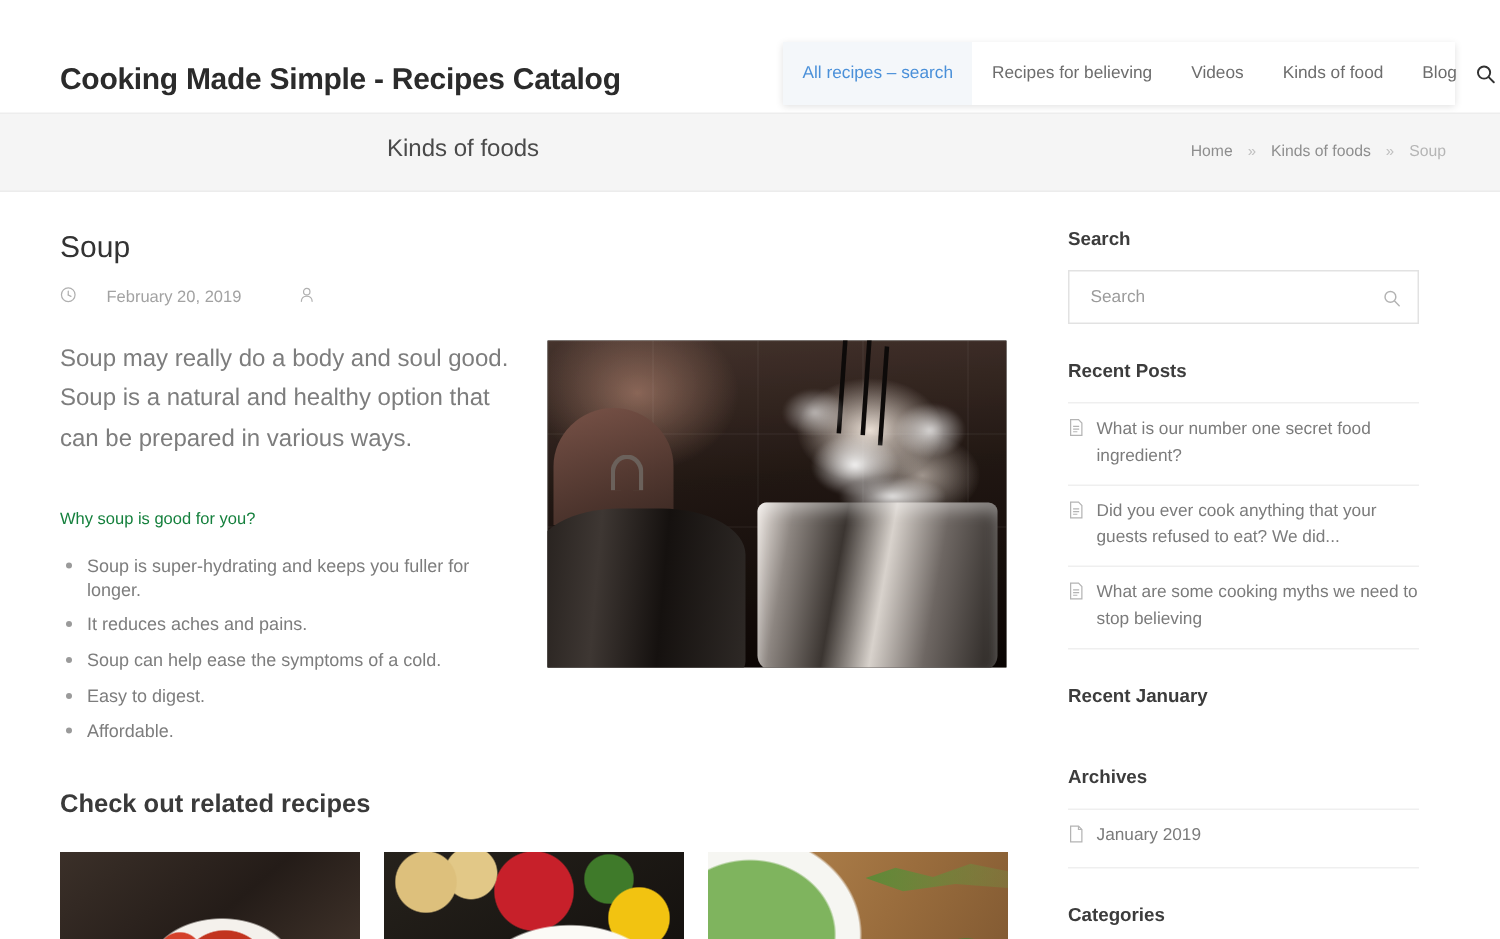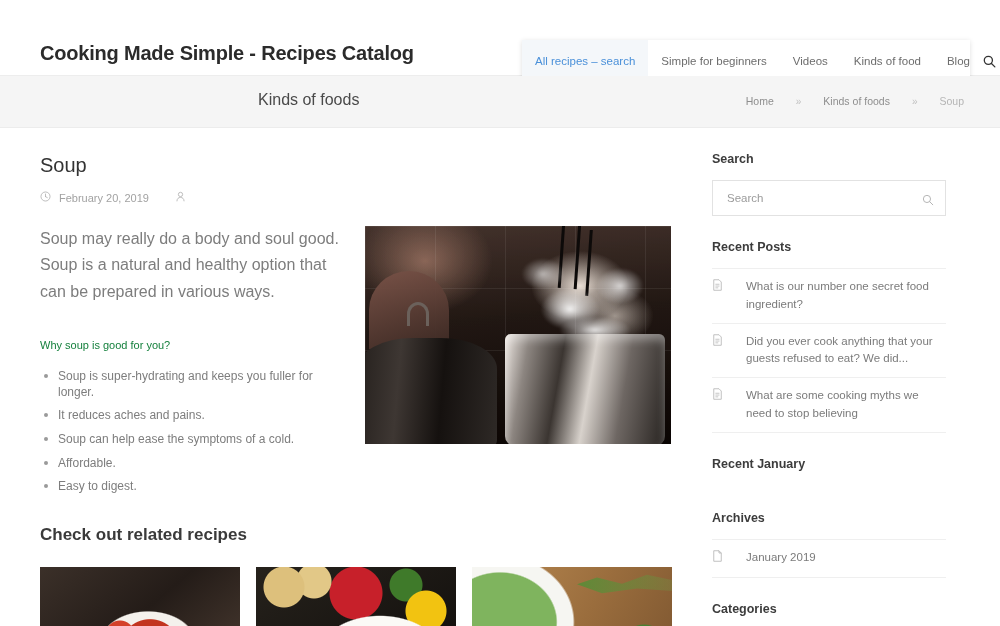--- a/index.html
+++ b/index.html
@@ -21,21 +21,21 @@
     position: absolute;
     left: 40px; top: 42px;
     font-size: 20px;
     font-weight: bold;
     color: #2b2b2b;
     letter-spacing: -0.2px;
     white-space: nowrap;
   }
   .nav-wrap {
     position: absolute;
-    left: 522px; top: 40px;
+    left: 522px; top: 28px;
     width: 448px; height: 42px;
     background: #ffffff;
     box-shadow: 0 1px 5px rgba(0,0,0,0.13);
     display: flex;
     align-items: stretch;
   }
   .nav-item {
     display: flex; align-items: center;
     padding: 0 13px;
     font-size: 11.5px;
@@ -66,21 +66,21 @@
     left: 258px; top: 15px;
     font-size: 16px;
     color: #4a4a4a;
     font-weight: normal;
   }
   .crumb-path {
     position: absolute;
     right: 36px; top: 19px;
     font-size: 10.5px;
     color: #9a9a9a;
-    display: flex; align-items: center; gap: 22px; text-align: right;
+    display: flex; align-items: center; gap: 10px; text-align: right;
   }
   .crumb-link { color: #8e8e8e; cursor: pointer; }
   .crumb-sep { color: #c0c0c0; font-size: 10px; }
   .crumb-current { color: #b5b5b5; }
 
   
   .page-body { position: relative; height: 498px; }
 
   
   .main-col {
@@ -89,21 +89,21 @@
     width: 632px;
   }
   .post-title {
     margin-top: 26px;
     font-size: 20px;
     color: #333333;
     font-weight: normal;
   }
   .post-meta {
     margin-top: 14px;
-    display: flex; align-items: center; gap: 8px;
+    display: flex; align-items: center; gap: 20px;
     font-size: 11px;
     color: #a2a2a2;
   }
   .post-meta .meta-date { margin-right: 18px; }
   .meta-ico { display: inline-block; vertical-align: middle; }
 
   .post-intro-wrap { position: relative; margin-top: 22px; }
   .post-intro {
     width: 300px;
     font-size: 16px;
@@ -307,40 +307,40 @@
   }
   .w-list { list-style: none; width: 234px; }
   .w-list li {
     border-top: 1px solid #efefef;
     padding: 9px 0 9px 0;
     font-size: 11.5px;
     line-height: 1.55;
     color: #7b7b7b;
     cursor: pointer;
     display: flex;
-    gap: 23px;
+    gap: 8px;
     align-items: flex-start;
   }
   .w-list li:last-child { border-bottom: 1px solid #efefef; }
   .w-list .li-ico { flex: 0 0 auto; margin-top: 1px; }
   .w-list .li-text { flex: 1 1 auto; }
   .empty-widget { height: 2px; }
 </style>
 </head>
 <body>
 
 <div class="site-header">
   <div class="site-title">Cooking Made Simple - Recipes Catalog</div>
 
   <nav class="nav-wrap">
     <div class="nav-item active">
       <span>All recipes – search</span>
     </div>
     <div class="nav-item">
-      <span>Simple for beginners</span>
+      <span>Recipes for believing</span>
     </div>
     <div class="nav-item">
       <span>Videos</span>
     </div>
     <div class="nav-item">
       <span>Kinds of food</span>
     </div>
     <div class="nav-item">
       <span>Blog</span>
     </div>
@@ -399,22 +399,22 @@
         <div class="pot-left"></div>
         <div class="lid-knob"></div>
       </div>
 
       <h2 class="sub-head">Why soup is good for you?</h2>
 
       <ul class="benefit-list">
         <li>Soup is super-hydrating and keeps you fuller for longer.</li>
         <li>It reduces aches and pains.</li>
         <li>Soup can help ease the symptoms of a cold.</li>
+        <li>Easy to digest.</li>
         <li>Affordable.</li>
-        <li>Easy to digest.</li>
       </ul>
     </div>
 
     <h2 class="related-head">Check out related recipes</h2>
 
     <div class="related-grid">
       <div class="recipe-card card-red"></div>
       <div class="recipe-card card-yellow"></div>
       <div class="recipe-card card-green"></div>
     </div>

